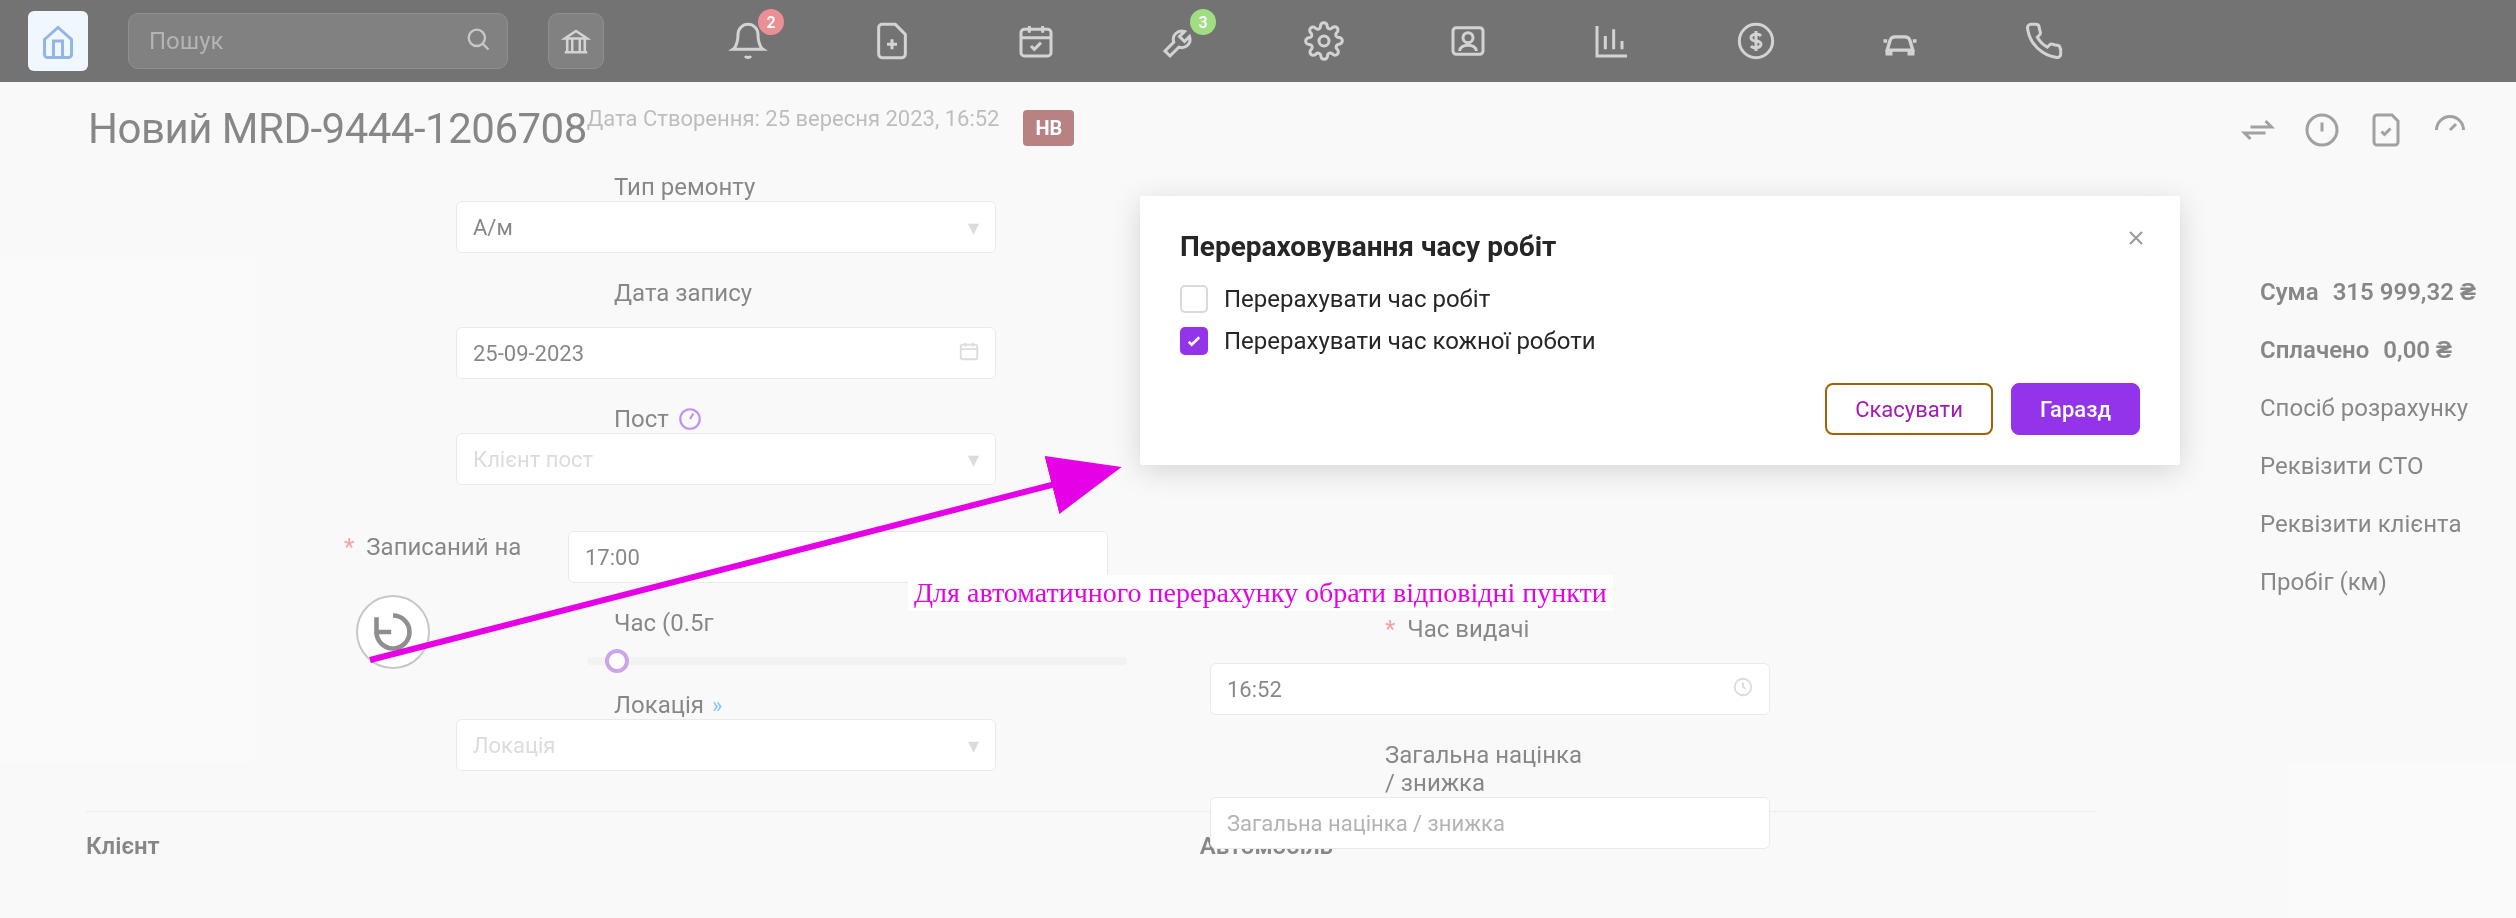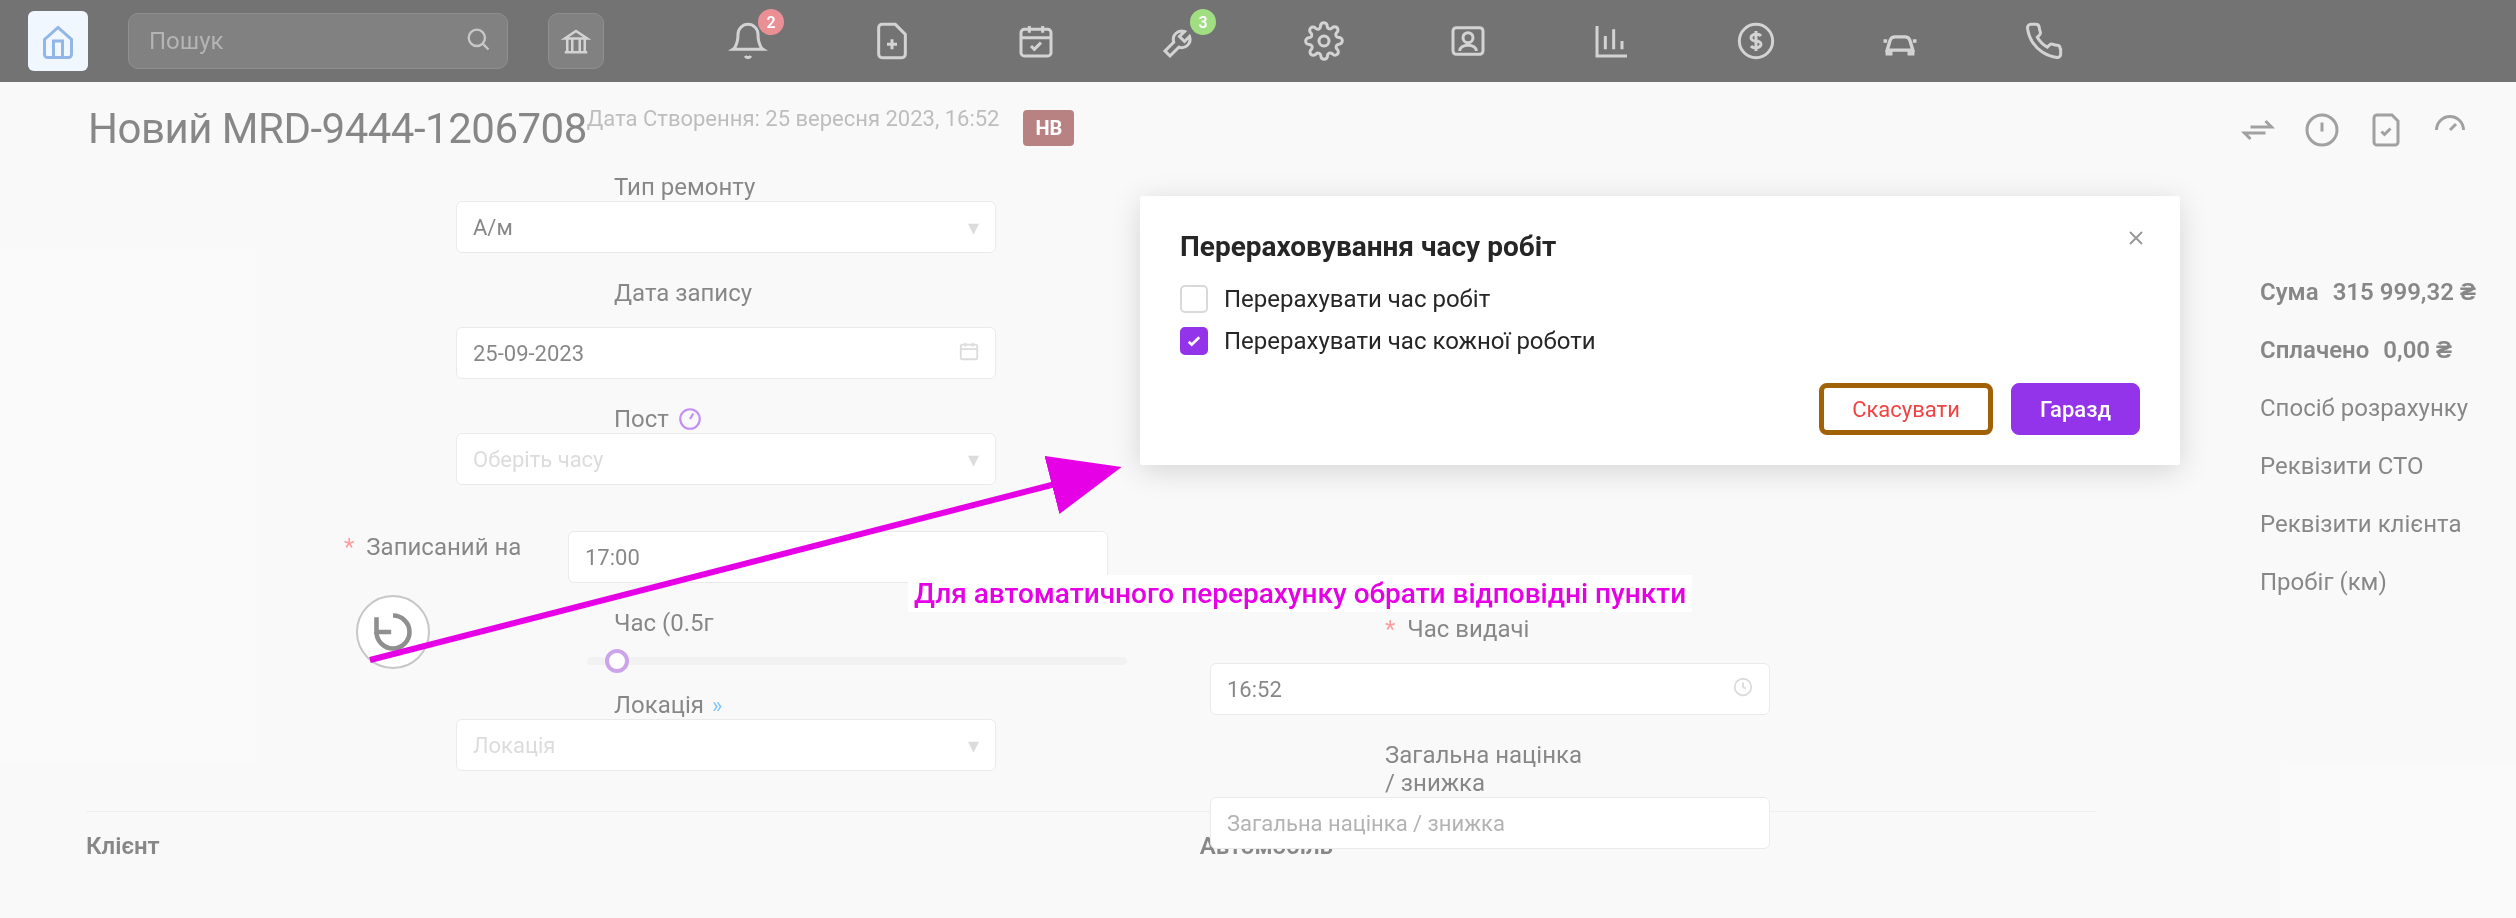--- a/index.html
+++ b/index.html
@@ -67,25 +67,25 @@
   .overlay { position: absolute; inset: 0; background: rgba(255,255,255,0.45); pointer-events: none; }
   .modal { position: absolute; left: 1140px; top: 196px; width: 1040px; background: #fff; border-radius: 2px; box-shadow: 0 6px 30px rgba(0,0,0,0.15); padding: 34px 40px 30px; pointer-events: auto; z-index: 100; }
   .modal-title { font-size: 28px; font-weight: 700; color: #262626; margin-bottom: 22px; }
   .modal-close { position: absolute; top: 28px; right: 32px; color: #999; cursor: pointer; font-size: 28px; }
   .check-row { display: flex; align-items: center; gap: 16px; margin-bottom: 14px; }
   .checkbox { width: 28px; height: 28px; border: 2px solid #d9d9d9; border-radius: 5px; display: flex; align-items: center; justify-content: center; cursor: pointer; }
   .checkbox.checked { background: #9333ea; border-color: #9333ea; }
   .check-label { font-size: 24px; color: #262626; }
   .modal-actions { display: flex; justify-content: flex-end; gap: 18px; margin-top: 28px; }
   .btn { height: 52px; padding: 0 28px; border-radius: 8px; font-size: 22px; cursor: pointer; display: flex; align-items: center; }
-  .btn-default { background: #fff; border: 5px solid #a16207; color: #ef4444; }
+  .btn-default { background: #fff; border: 2px solid #a16207; color: #a21caf; }
   .btn-primary { background: #9333ea; border: 1px solid #9333ea; color: #fff; font-weight: 500; }
 
   
-  .annot-text { position: absolute; left: 908px; top: 575px; background: #fff; color: #e600e6; font-size: 28px; font-weight: 500; padding: 2px 6px; z-index: 50; }
+  .annot-text { position: absolute; left: 908px; top: 575px; background: #fff; color: #e600e6; font-size: 28px; font-weight: 500; padding: 2px 6px; z-index: 50; font-family: Liberation Serif, serif; }
   .annot-arrow { position: absolute; left: 320px; top: 430px; z-index: 49; pointer-events: none; }
 </style>
 </head>
 <body>
 
 <div class="topbar">
   <div class="home-btn">
     <svg width="36" height="36" viewBox="0 0 24 24" fill="none" stroke="#3a7bd5" stroke-width="2">
         <path d="M3 11l9-8 9 8v10a2 2 0 01-2 2H5a2 2 0 01-2-2z"></path>
         <path d="M9 22V12h6v10"></path>
@@ -227,21 +227,21 @@
 
     <div class="form-row">
       <div class="form-label">
         <span>Пост</span>
         <svg width="26" height="26" viewBox="0 0 24 24" fill="none" stroke="#9333ea" stroke-width="2">
             <circle cx="12" cy="12" r="9"></circle>
             <path d="M12 12l3-5"></path>
           </svg>
       </div>
       <div class="form-select placeholder">
-        <span>Оберіть часу</span>
+        <span>Клієнт пост</span>
         <span class="chev-down">▾</span>
       </div>
     </div>
 
     <div class="form-row two">
       <div style="display:flex;align-items:center;">
         <div class="form-label">
           <span class="req">*</span>
             <span>Записаний на</span>
         </div>

